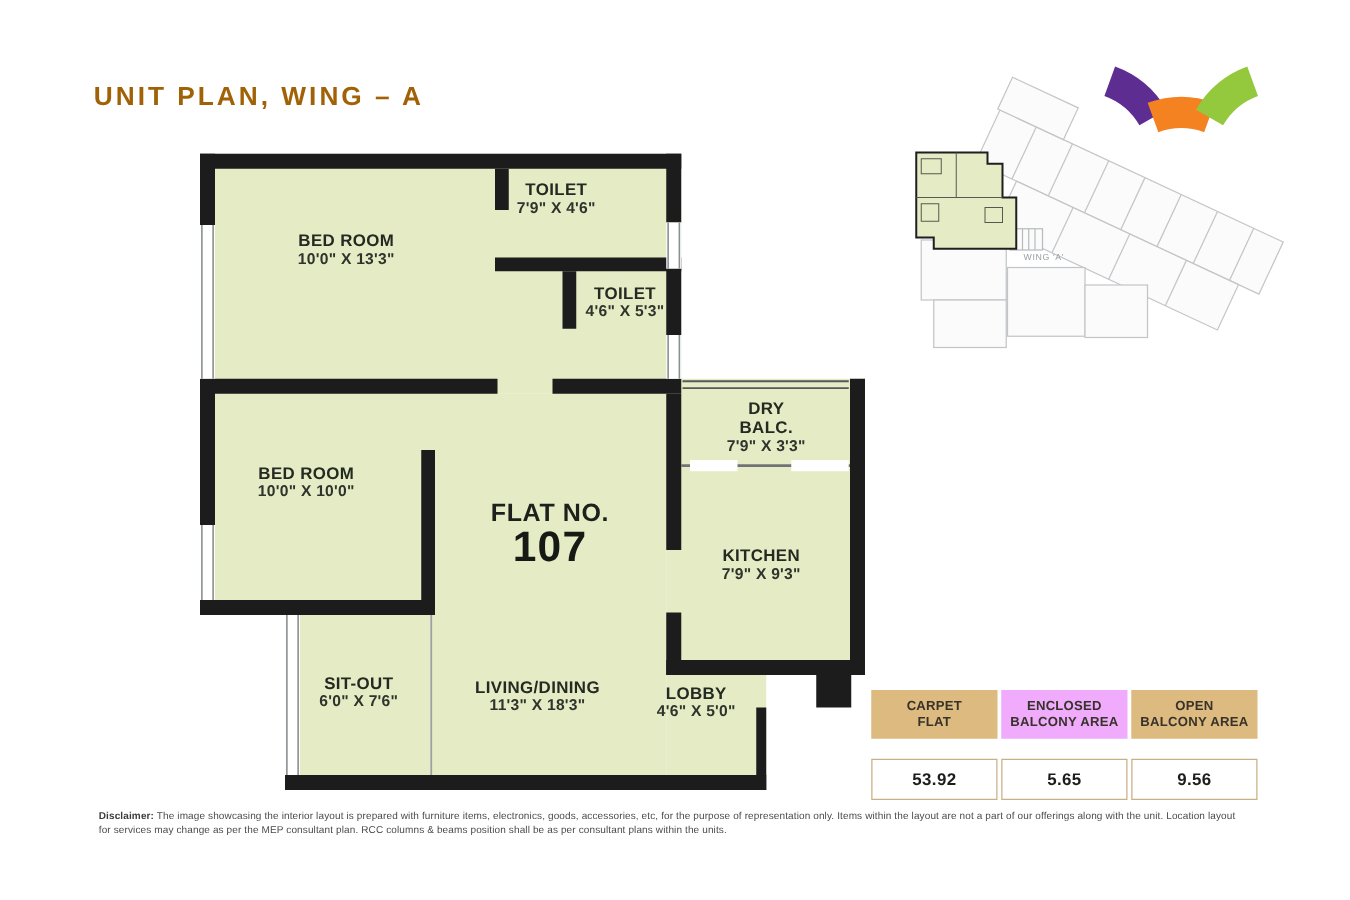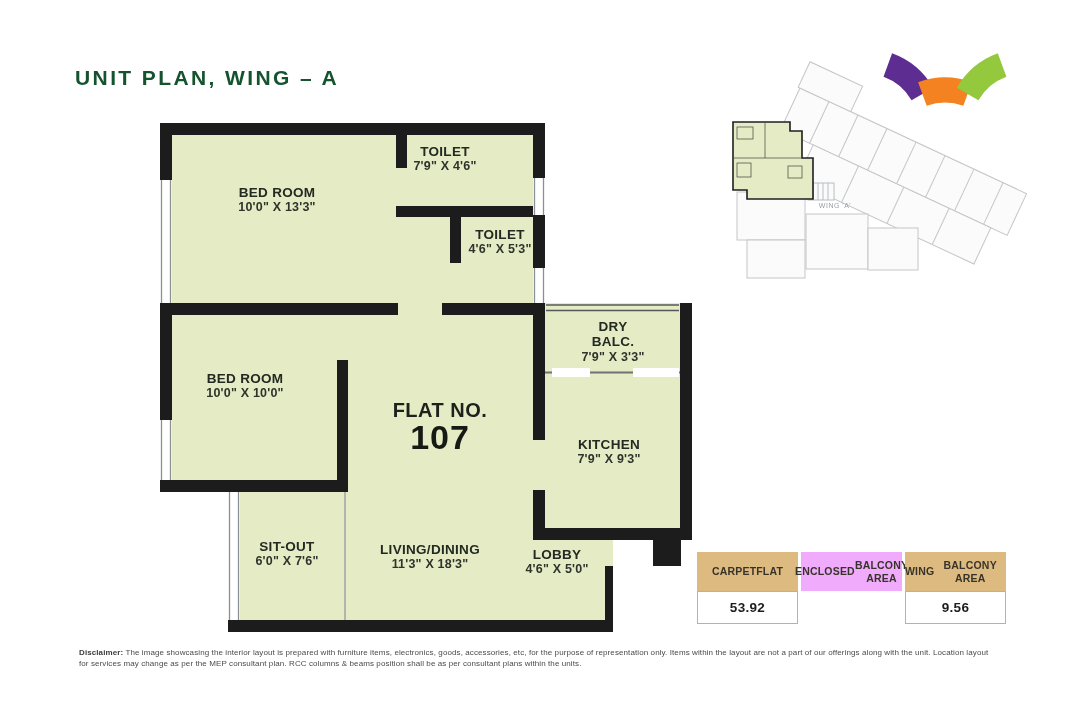--- a/index.html
+++ b/index.html
@@ -1,41 +1,41 @@
 <!DOCTYPE html>
 <html><head>
 <meta charset="utf-8">
 <style>
   html,body{margin:0;padding:0;background:#ffffff;}
   #page{position:relative;width:1080px;height:720px;background:#ffffff;overflow:hidden;
         font-family:"Liberation Sans",sans-serif;}
   .page-title{position:absolute;left:75px;top:66px;font-size:21px;font-weight:bold;
-        letter-spacing:2.4px;color:#14532d;}
+        letter-spacing:2.4px;color:#a16207;}
   .plan-svg{position:absolute;left:0;top:0;}
 
   
   .room-name{font-family:"Liberation Sans",sans-serif;font-size:13.5px;font-weight:bold;
         fill:#232a22;letter-spacing:.3px;}
   .room-dim{font-family:"Liberation Sans",sans-serif;font-size:12.5px;font-weight:bold;
         fill:#2e342c;letter-spacing:.2px;}
   .flat-label{font-family:"Liberation Sans",sans-serif;font-size:20px;font-weight:bold;
         fill:#1c211b;letter-spacing:.5px;}
   .flat-number{font-family:"Liberation Sans",sans-serif;font-size:34px;font-weight:bold;
         fill:#161a15;letter-spacing:1px;}
   .wing-label{font-family:"Liberation Sans",sans-serif;font-size:7px;fill:#9aa0a4;letter-spacing:.5px;}
 
   
   .areas-table{position:absolute;left:697px;top:552px;width:309px;display:flex;gap:3px;}
   .areas-col{width:101px;display:flex;flex-direction:column;}
-  .areas-hd{height:39px;display:flex;flex-direction:row;justify-content:center;align-items:center;
+  .areas-hd{height:39px;display:flex;flex-direction:column;justify-content:center;align-items:center;
         font-size:10.5px;font-weight:bold;color:#38332a;line-height:13px;letter-spacing:.2px;text-align:center;}
   .tan-light{background:#ddba7f;}
   .tan-dark{background:#f0abfc;}
   .areas-val{height:31px;background:#ffffff;border:1px solid #c8b086;display:flex;align-items:center;
-        justify-content:center;font-size:13.5px;font-weight:bold;color:#1d1d1d;letter-spacing:.3px;}
+        justify-content:center;font-size:13.5px;font-weight:bold;color:#1d1d1d;letter-spacing:.3px;margin-top:16px;}
 
   .disclaimer{position:absolute;left:79px;top:647px;width:918px;font-size:8px;line-height:11px;
         color:#4b4b4b;letter-spacing:.1px;}
   .disclaimer .dl{font-weight:bold;color:#3c3c3c;}
 </style>
 </head>
 <body>
 
 <div id="page">
 
@@ -217,24 +217,25 @@
         <span>CARPET</span>
         <span>FLAT</span>
       </div>
       <div class="areas-val">53.92</div>
     </div>
     <div class="areas-col">
       <div class="areas-hd tan-dark">
         <span>ENCLOSED</span>
         <span>BALCONY AREA</span>
       </div>
+      <div class="areas-val">5.65</div>
     </div>
     <div class="areas-col">
       <div class="areas-hd tan-light">
-        <span>WING</span>
+        <span>OPEN</span>
         <span>BALCONY AREA</span>
       </div>
       <div class="areas-val">9.56</div>
     </div>
   </div>
 
   <div class="disclaimer">
     <span class="dl">Disclaimer:</span>
     <span>The image showcasing the interior layout is prepared with furniture items, electronics, goods, accessories, etc, for the purpose of representation only. Items within the layout are not a part of our offerings along with the unit. Location layout for services may change as per the MEP consultant plan. RCC columns &amp; beams position shall be as per consultant plans within the units.</span>
   </div>

